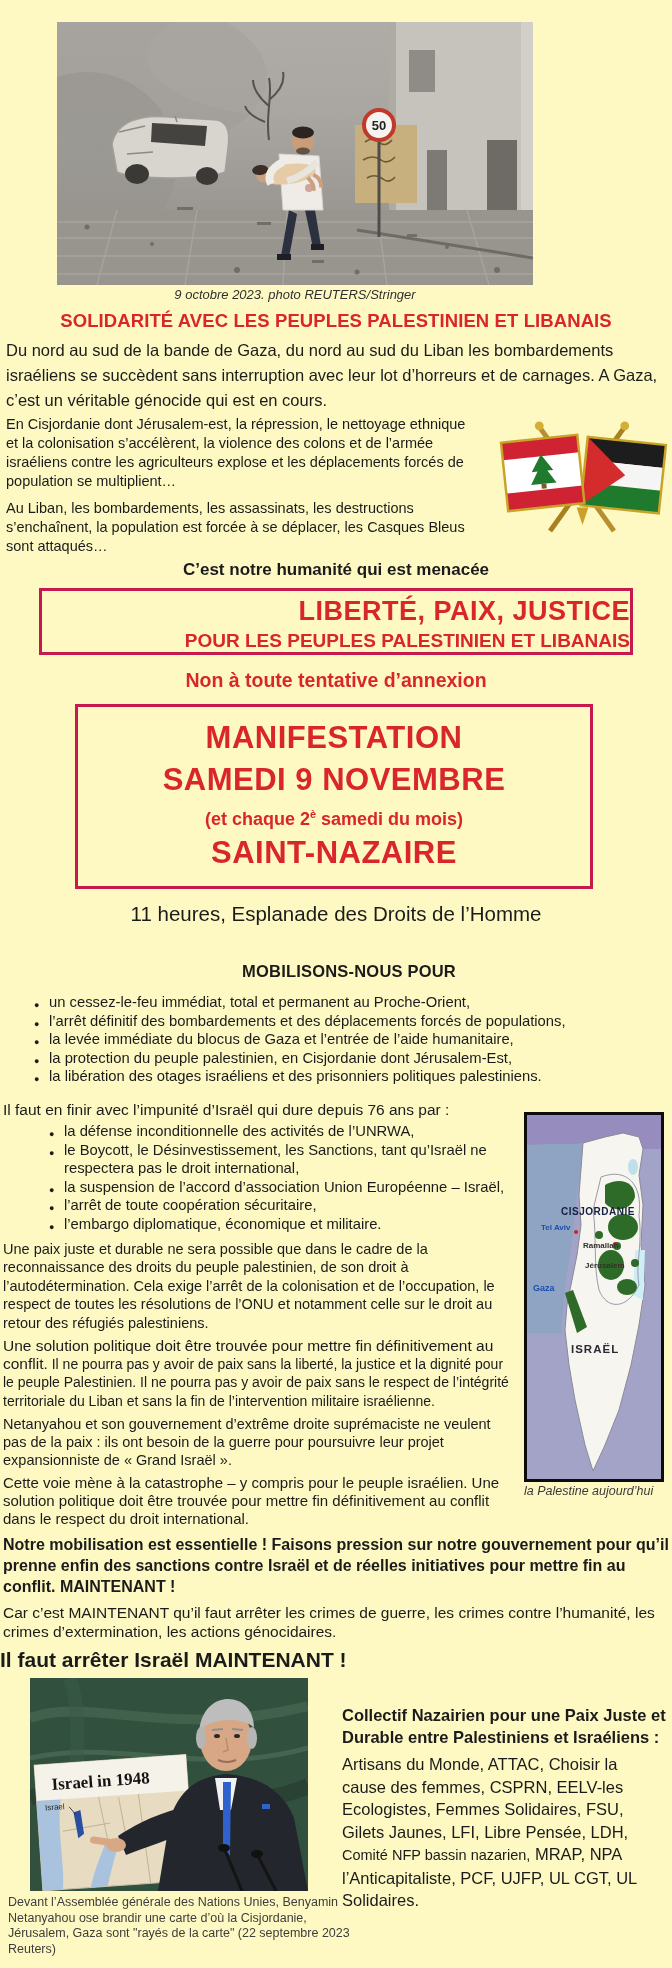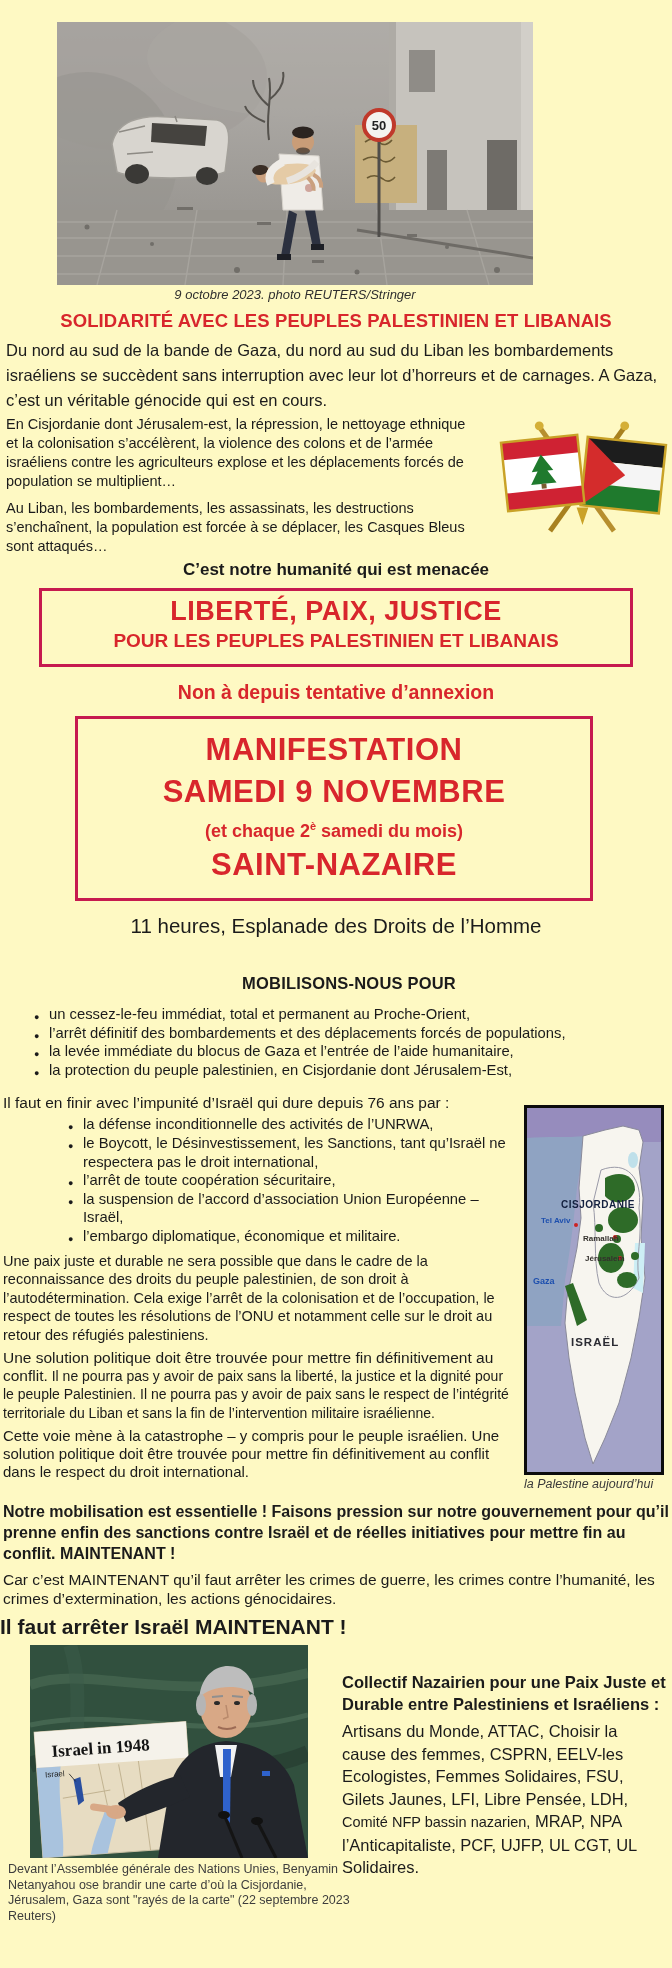--- a/index.html
+++ b/index.html
@@ -18,41 +18,41 @@
   .wrap2{margin:2px 4px 0 6px;}
   .flags-svg{float:right;width:172px;height:128px;margin:-6px 0 2px 8px;}
   .p2{margin:0;font-size:14.5px;line-height:19px;max-width:470px;}
   .p3{margin:8px 0 0 0;font-size:14.5px;line-height:19px;max-width:470px;}
   .clear{clear:both;}
 
   .slogan{margin:4px 0 0 0;text-align:center;font-weight:bold;font-size:17px;}
   .slogan+.slogan{margin-top:7px;}
   .slogan:first-of-type{margin-top:10px;}
 
-  .box1{margin:8px 39px 0 39px;border:3px solid var(--border);text-align:center;padding:5px 0 12px;}
+  .box1{margin:8px 39px 0 39px;border:3px solid var(--border);text-align:right;padding:5px 0 0;}
   .box1-l1{color:var(--red);font-weight:bold;font-size:27px;letter-spacing:.5px;line-height:31px;}
   .box1-l2{color:var(--red);font-weight:bold;font-size:19px;margin-top:3px;line-height:22px;}
 
   .annexion{margin:14px 0 0 0;text-align:center;color:var(--red);font-weight:bold;font-size:19.5px;}
 
   .box2{margin:12px 79px 0 75px;border:3px solid var(--border);text-align:center;padding:13px 0 15px;}
   .box2-big{color:var(--red);font-weight:bold;font-size:31px;line-height:36px;letter-spacing:.5px;}
   .box2-big+.box2-big{margin-top:6px;}
   .box2-sub{color:var(--red);font-weight:bold;font-size:18px;line-height:20px;margin-top:6px;}
   .box2-sub sup{font-size:11px;}
   .box2-last{margin-top:6px;}
 
   .meeting{margin:13px 0 0 0;text-align:center;font-weight:normal;font-size:20.5px;}
 
   .mobilisons{margin:36px 0 0 0;text-align:center;font-weight:bold;font-size:16.5px;letter-spacing:.2px;padding-left:26px;}
 
   ul.bullets{list-style:none;margin:12px 0 0 0;padding:0 0 0 34px;font-size:14.8px;line-height:18.6px;}
   ul.bullets li{position:relative;padding-left:15px;}
   ul.bullets li::before{content:"●";position:absolute;left:0;top:3px;font-size:9px;}
-  ul.bullets2{padding-left:68px;margin-top:3px;}
+  ul.bullets2{padding-left:49px;margin-top:3px;}
 
   .mid{margin:0;}
   .map-fig{float:right;width:142px;margin:12px 6px 6px 10px;}
   .map-svg{display:block;width:134px;height:364px;border:3px solid #0c0c0c;background:#a3a3c8;}
   .map-cap{font-style:italic;font-size:12.5px;color:#3a3a3a;margin-top:2px;white-space:nowrap;}
 
   .impunite{margin:14px 0 0 3px;font-size:15.5px;line-height:19px;}
   .paix{margin:6px 0 0 3px;font-size:14.5px;line-height:18.5px;}
   .solution{margin:5px 0 0 3px;font-size:15.5px;line-height:17.5px;}
   .solution .rest{font-size:14px;}
@@ -188,38 +188,39 @@
     <div class="clear"></div>
   </div>
 
   <div class="slogan">C’est notre humanité qui est menacée</div>
 
   <div class="box1">
     <div class="box1-l1">LIBERTÉ, PAIX, JUSTICE</div>
     <div class="box1-l2">POUR LES PEUPLES PALESTINIEN ET LIBANAIS</div>
   </div>
 
-  <div class="annexion">Non à depuis tentative d’annexion</div>
+  <div class="annexion">Non à toute tentative d’annexion</div>
 
   <div class="box2">
     <div class="box2-big">MANIFESTATION</div>
     <div class="box2-big">SAMEDI 9 NOVEMBRE</div>
     <div class="box2-sub"><span>(et chaque 2</span><sup>è</sup><span> samedi du mois)</span></div>
     <div class="box2-big box2-last">SAINT-NAZAIRE</div>
   </div>
 
   <div class="meeting">11 heures, Esplanade des Droits de l’Homme</div>
 
   <div class="mobilisons">MOBILISONS-NOUS POUR</div>
 
   <ul class="bullets">
     <li>un cessez-le-feu immédiat, total et permanent au Proche-Orient,</li>
     <li>l’arrêt définitif des bombardements et des déplacements forcés de populations,</li>
     <li>la levée immédiate du blocus de Gaza et l’entrée de l’aide humanitaire,</li>
     <li>la protection du peuple palestinien, en Cisjordanie dont Jérusalem-Est,</li>
+    <li>la libération des otages israéliens et des prisonniers politiques palestiniens.</li>
   </ul>
 
   <div class="mid">
     <figure class="map-fig" style="margin-top:12px;margin-bottom:4px">
       <svg class="map-svg" viewBox="0 0 134 364" xmlns="http://www.w3.org/2000/svg">
         <rect width="134" height="364" fill="#a3a3c8"></rect>
         <rect width="134" height="34" fill="#968cbd"></rect>
         <path d="M0,30 C20,28 40,30 58,28 L50,80 C46,120 42,150 38,172 L34,218 L0,218 Z" fill="#8fa3c2"></path>
         <path d="M56,28 L78,22 L96,18 L112,22 L116,34 L112,60 L116,90 L114,130 L118,170 L112,210 L104,250 L92,295 L78,330 L66,356 L58,330 L48,285 L42,250 L38,215 L40,190 L44,170 L50,140 L54,110 L52,80 Z" fill="#f7f5ef" stroke="#8a8a9a" stroke-width="1"></path>
         <ellipse cx="106" cy="52" rx="5" ry="8" fill="#bfe0ea"></ellipse>
@@ -248,27 +249,28 @@
         <text x="44" y="238" font-size="11.5" font-weight="bold" fill="#2b2b33" letter-spacing="1">ISRAËL</text>
       </svg>
       <figcaption class="map-cap">la Palestine aujourd’hui</figcaption>
     </figure>
 
     <p class="impunite">Il faut en finir avec l’impunité d’Israël qui dure depuis 76 ans par :</p>
 
     <ul class="bullets bullets2">
       <li>la défense inconditionnelle des activités de l’UNRWA,</li>
       <li>le Boycott, le Désinvestissement, les Sanctions, tant qu’Israël ne respectera pas le droit international,</li>
+      <li>la suspension de l’accord d’association Union Européenne – Israël,</li>
       <li>l’arrêt de toute coopération sécuritaire,</li>
-      <li>la suspension de l’accord d’association Union Européenne – Israël,</li>
       <li>l’embargo diplomatique, économique et militaire.</li>
     </ul>
 
     <p class="paix">Une paix juste et durable ne sera possible que dans le cadre de la reconnaissance des droits du peuple palestinien, de son droit à l’autodétermination. Cela exige l’arrêt de la colonisation et de l’occupation, le respect de toutes les résolutions de l’ONU et notamment celle sur le droit au retour des réfugiés palestiniens.</p>
     <p class="solution"><span>Une solution politique doit être trouvée pour mettre fin définitivement au conflit.</span><span class="rest"> Il ne pourra pas y avoir de paix sans la liberté, la justice et la dignité pour le peuple Palestinien. Il ne pourra pas y avoir de paix sans le respect de l’intégrité territoriale du Liban et sans la fin de l’intervention militaire israélienne.</span></p>
+    <p class="netanyahou">Netanyahou et son gouvernement d’extrême droite suprémaciste ne veulent pas de la paix : ils ont besoin de la guerre pour poursuivre leur projet expansionniste de « Grand Israël ».</p>
     <p class="catastrophe">Cette voie mène à la catastrophe – y compris pour le peuple israélien. Une solution politique doit être trouvée pour mettre fin définitivement au conflit dans le respect du droit international.</p>
     <div class="clear"></div>
   </div>
 
   <p class="mobil-bold">Notre mobilisation est essentielle ! Faisons pression sur notre gouvernement pour qu’il prenne enfin des sanctions contre Israël et de réelles initiatives pour mettre fin au conflit. MAINTENANT !</p>
   <p class="maintenant">Car c’est MAINTENANT qu’il faut arrêter les crimes de guerre, les crimes contre l’humanité, les crimes d’extermination, les actions génocidaires.</p>
 
   <div class="final-slogan">Il faut arrêter Israël MAINTENANT !</div>
 
   <div class="bottom">

